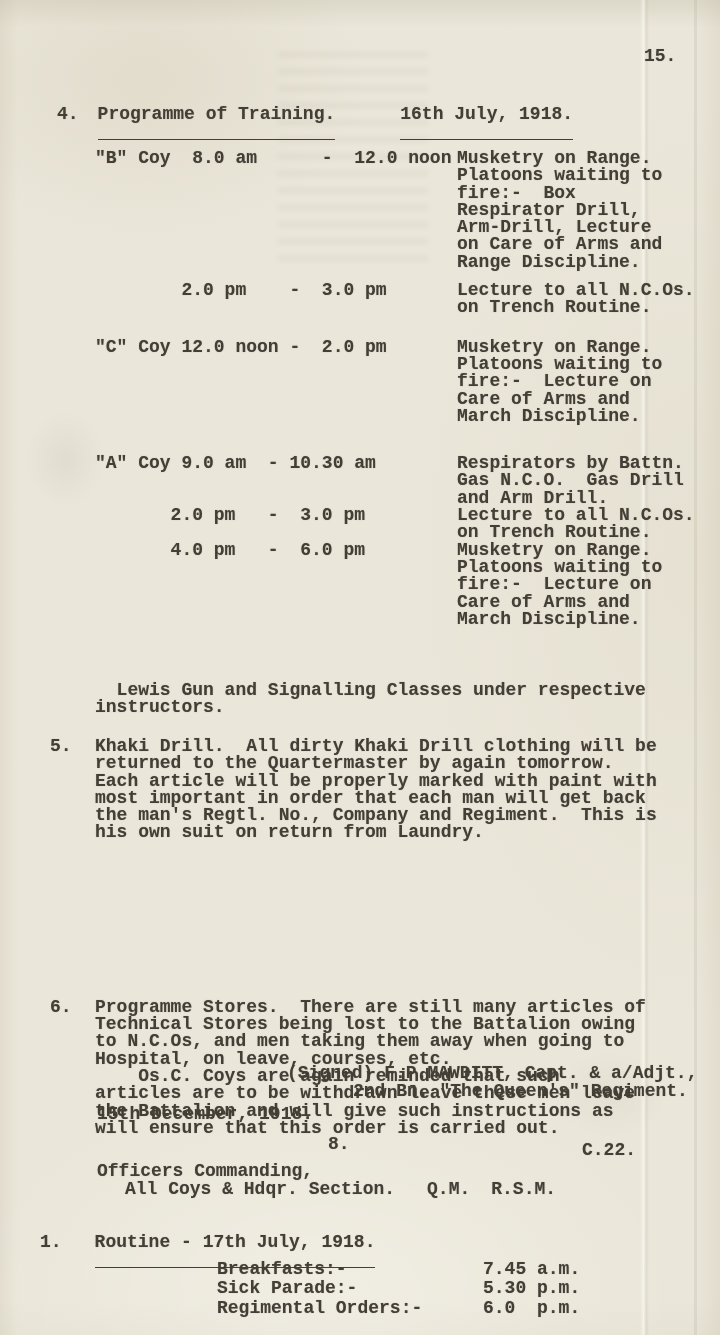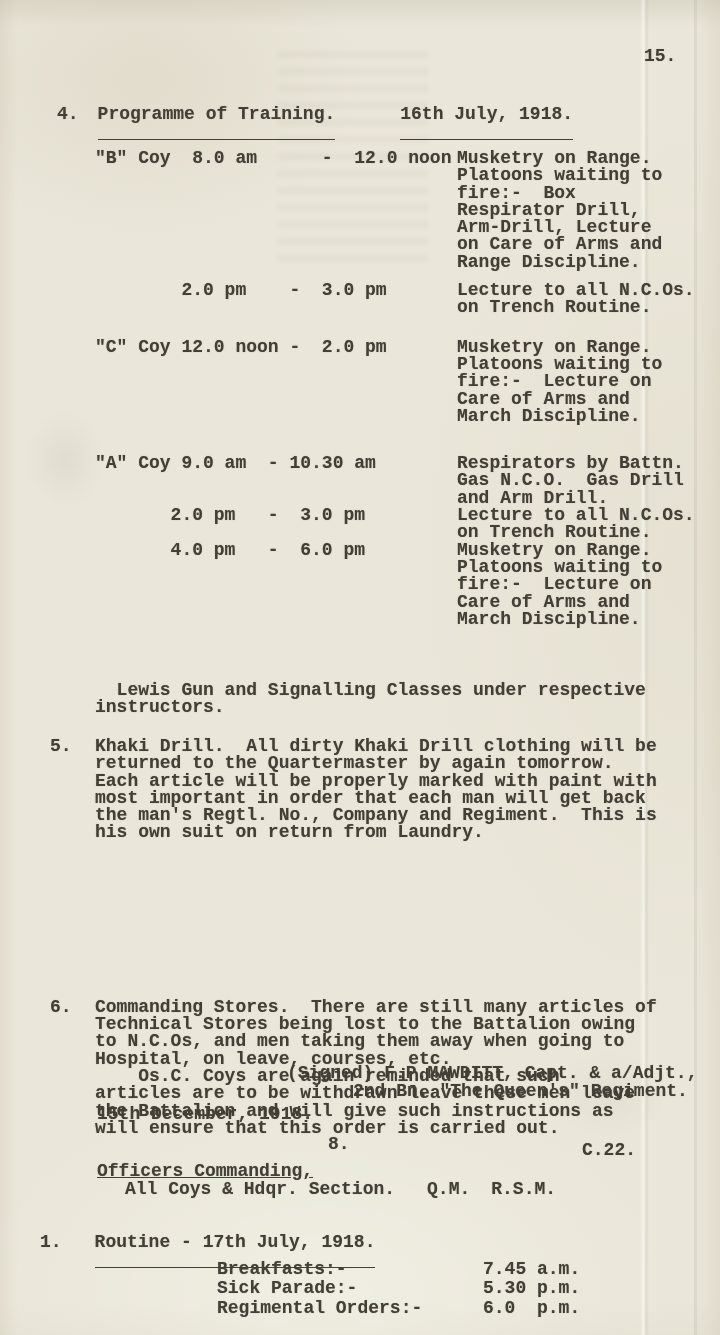--- a/index.html
+++ b/index.html
@@ -59,21 +59,21 @@
   .para div, .note div{white-space:pre;}
   .firstline{white-space:pre;}
   
   .sig1{left:287px;top:1045px;}
   .sig2{left:353px;top:1063px;}
   .sigdate{left:97px;top:1086px;}
   
   .ref8{left:328px;top:1116px;}
   .c22{left:582px;top:1122px;}
   
-  .officers1{left:97px;top:1143px;text-decoration:underline;}
+  .officers1{left:97px;top:1143px;}
   .officers2{left:125px;top:1161px;white-space:pre;}
   .qm{margin-left:32px;display:inline-block;}
   .rsm{margin-left:21px;display:inline-block;}
   
   .routine-head{left:40px;top:1214px;white-space:pre;}
   .routine-title{margin-left:33px;display:inline-block;}
   .routine-rows{left:95px;top:1240px;line-height:19.3px;width:600px;}
   .rlabel{display:inline-block;margin-left:122px;width:266px;white-space:pre;}
   .rtime{white-space:pre;}
 </style>
@@ -165,21 +165,21 @@
     <div class="firstline"><span class="u">Khaki Drill.</span><span>  All dirty Khaki Drill clothing will be</span></div>
     <div>returned to the Quartermaster by again tomorrow.</div>
     <div>Each article will be properly marked with paint with</div>
     <div>most important in order that each man will get back</div>
     <div>the man's Regtl. No., Company and Regiment.  This is</div>
     <div>his own suit on return from Laundry.</div>
   </div>
 
   <div class="abs para sec6">
     <div class="secnum">6.</div>
-    <div class="firstline"><span class="u">Commanding Stores.</span><span>  There are still many articles of</span></div>
+    <div class="firstline"><span class="u">Programme Stores.</span><span>  There are still many articles of</span></div>
     <div>Technical Stores being lost to the Battalion owing</div>
     <div>to N.C.Os, and men taking them away when going to</div>
     <div>Hospital, on leave, courses, etc.</div>
     <div>    Os.C. Coys are again reminded that such</div>
     <div>articles are to be withdrawn leave these men leave</div>
     <div>the Battalion and will give such instructions as</div>
     <div>will ensure that this order is carried out.</div>
   </div>
 
   <div class="abs sig1 pre">(Signed) F.P.MAWDITT, Capt. &amp; a/Adjt.,</div>

